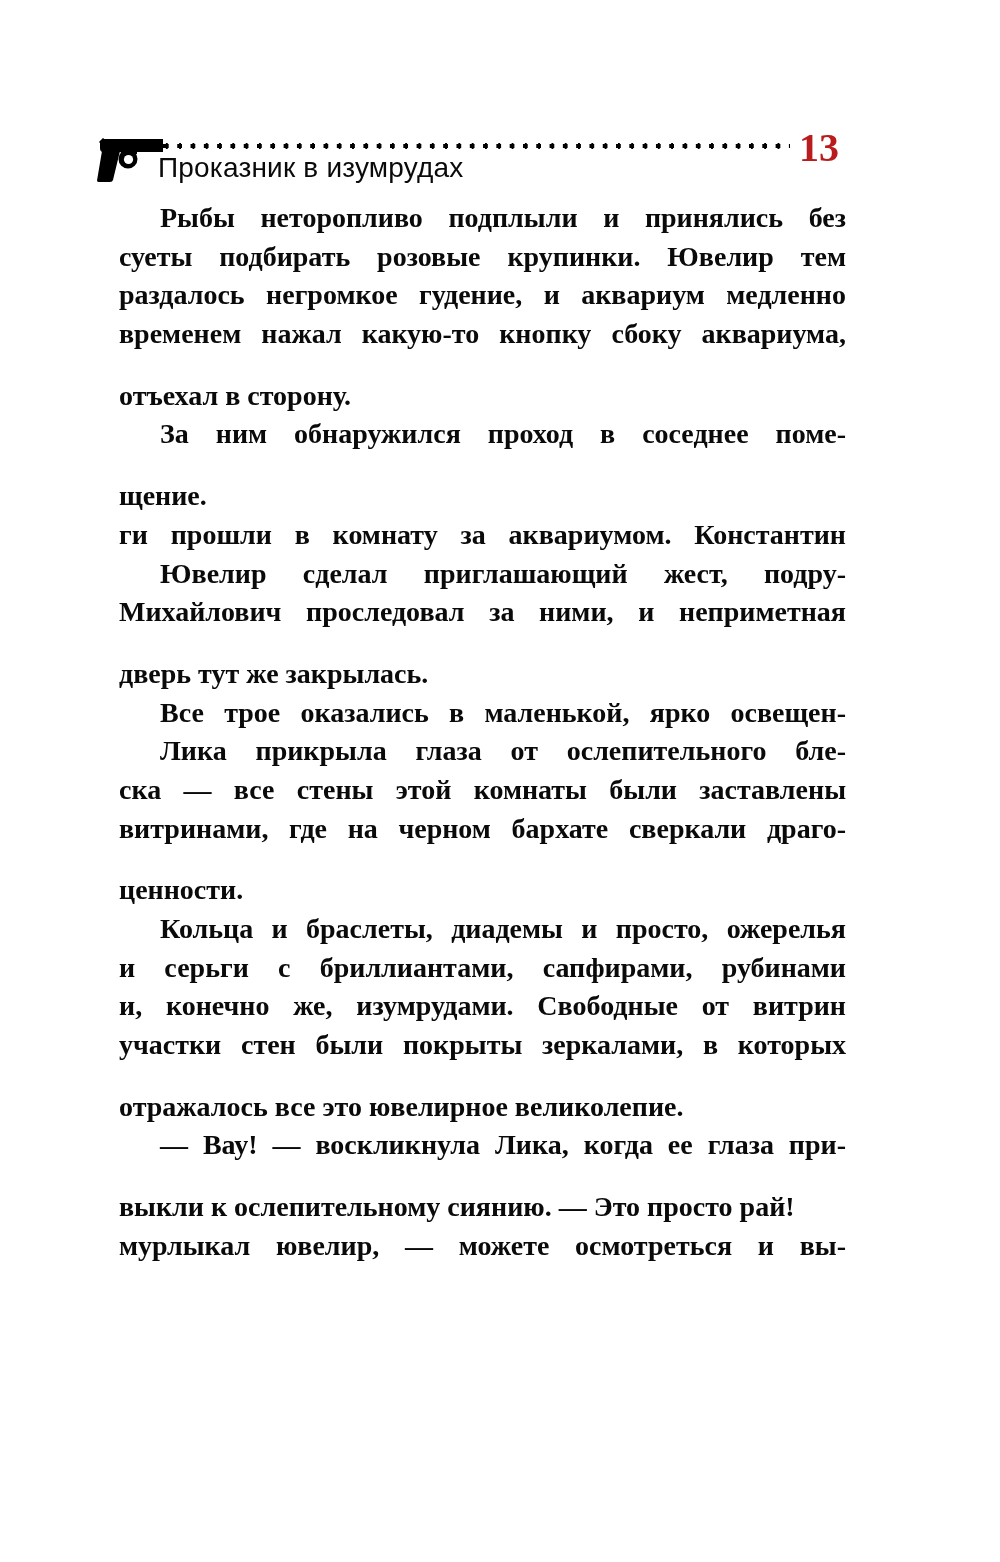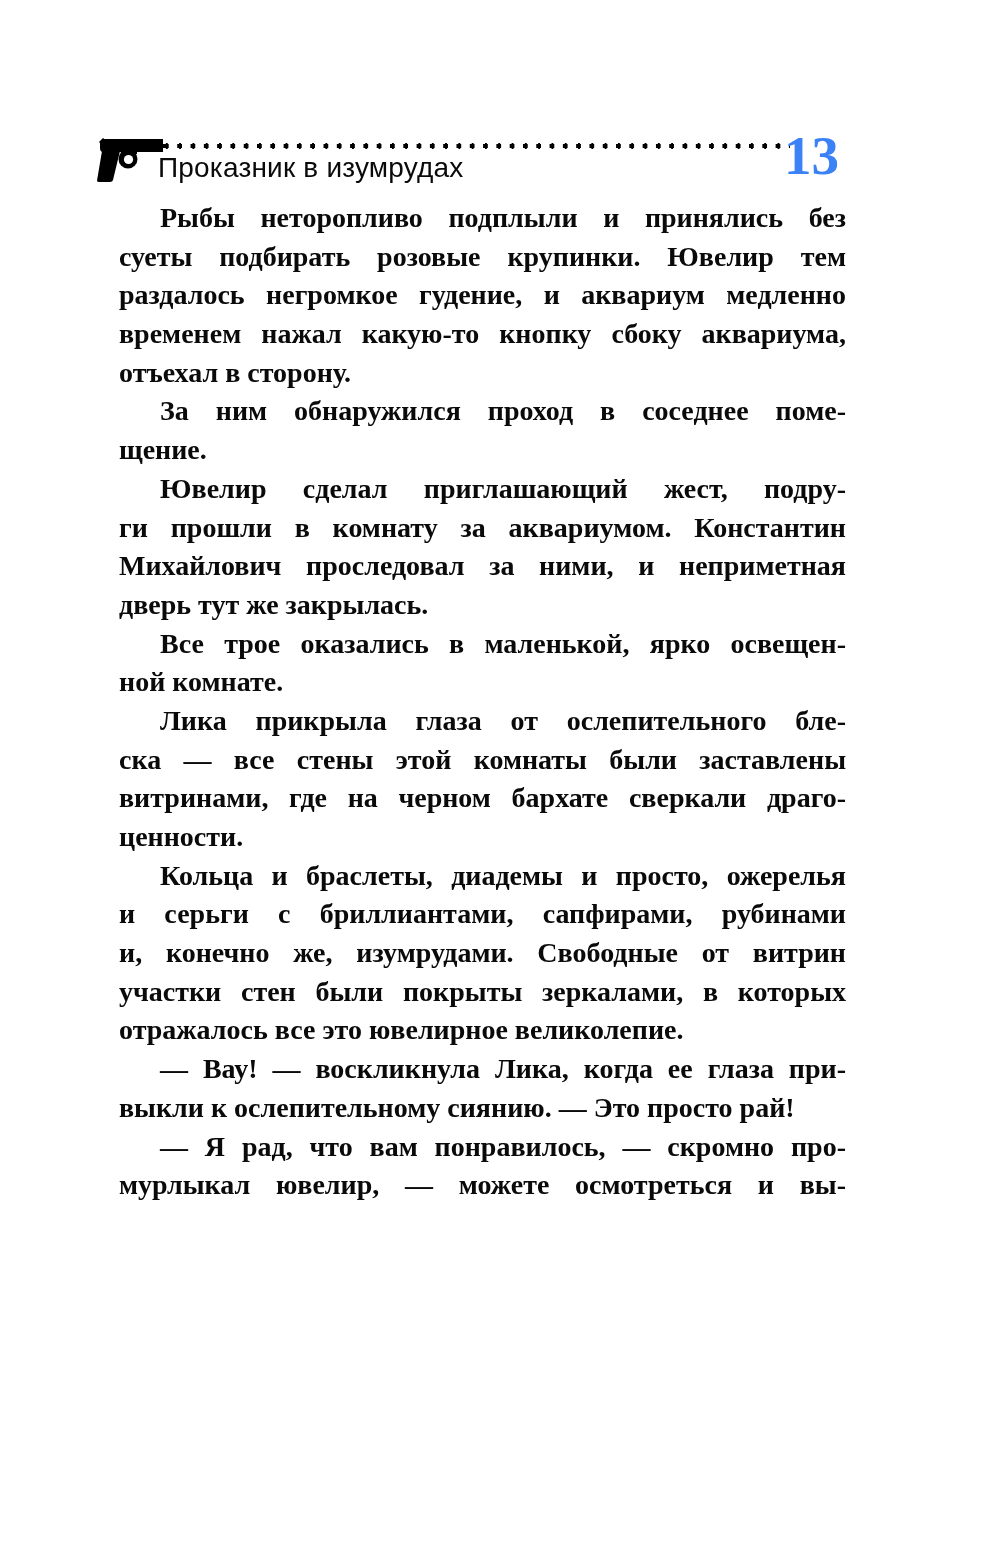--- a/index.html
+++ b/index.html
@@ -44,23 +44,23 @@
     background-image: radial-gradient(circle 2.7px at 3.5px 50%, #000 99%, transparent 100%);
     background-size: 13.3px 8px;
     background-repeat: repeat-x;
   }
   .pagenum {
     position: absolute;
     right: 161px;
     top: 128px;
     font-family: "Liberation Serif", serif;
     font-weight: bold;
-    font-size: 55px;
+    font-size: 40px;
     line-height: 1;
-    color: #3b82f6;
+    color: #b91c1c;
   }
   .booktitle {
     position: absolute;
     left: 158px;
     top: 153px;
     font-family: "Liberation Sans", "DejaVu Sans", sans-serif;
     font-size: 28px;
     line-height: 1.1;
     color: #0a0a0a;
     letter-spacing: 0.2px;
@@ -77,21 +77,21 @@
   .line {
     font-size: 28px;
     line-height: 38.7px;
     height: 38.7px;
     text-align: justify;
     text-align-last: justify;
     white-space: normal;
     overflow: hidden;
   }
   .line.para-start { text-indent: 41px; }
-  .line.para-end { text-align-last: left; }
+  .line.para-end { text-align-last: left; margin-top: 23px; }
 </style>
 </head>
 <body>
 
 <div class="page">
 
   <div class="header">
 
     <svg class="gun" viewBox="0 0 68 46" xmlns="http://www.w3.org/2000/svg" aria-hidden="true">
 
@@ -118,45 +118,43 @@
         <div class="line">суеты подбирать розовые крупинки. Ювелир тем</div>
         <div class="line">раздалось негромкое гудение, и аквариум медленно</div>
         <div class="line">временем нажал какую-то кнопку сбоку аквариума,</div>
         <div class="line para-end">отъехал в сторону.</div>
       </div>
       <div class="paragraph">
         <div class="line para-start">За ним обнаружился проход в соседнее поме-</div>
         <div class="line para-end">щение.</div>
       </div>
       <div class="paragraph">
+        <div class="line">ги прошли в комнату за аквариумом. Константин</div>
         <div class="line para-start">Ювелир сделал приглашающий жест, подру-</div>
-        <div class="line">ги прошли в комнату за аквариумом. Константин</div>
         <div class="line">Михайлович проследовал за ними, и неприметная</div>
         <div class="line para-end">дверь тут же закрылась.</div>
       </div>
       <div class="paragraph">
         <div class="line para-start">Все трое оказались в маленькой, ярко освещен-</div>
-        <div class="line para-end">ной комнате.</div>
       </div>
       <div class="paragraph">
         <div class="line para-start">Лика прикрыла глаза от ослепительного бле-</div>
         <div class="line">ска — все стены этой комнаты были заставлены</div>
         <div class="line">витринами, где на черном бархате сверкали драго-</div>
         <div class="line para-end">ценности.</div>
       </div>
       <div class="paragraph">
         <div class="line para-start">Кольца и браслеты, диадемы и просто, ожерелья</div>
         <div class="line">и серьги с бриллиантами, сапфирами, рубинами</div>
         <div class="line">и, конечно же, изумрудами. Свободные от витрин</div>
         <div class="line">участки стен были покрыты зеркалами, в которых</div>
         <div class="line para-end">отражалось все это ювелирное великолепие.</div>
       </div>
       <div class="paragraph">
         <div class="line para-start">— Вау! — воскликнула Лика, когда ее глаза при-</div>
         <div class="line para-end">выкли к ослепительному сиянию. — Это просто рай!</div>
       </div>
       <div class="paragraph">
-        <div class="line para-start">— Я рад, что вам понравилось, — скромно про-</div>
         <div class="line">мурлыкал ювелир, — можете осмотреться и вы-</div>
       </div>
     </div>
 
 </div>
 
 </body></html>

